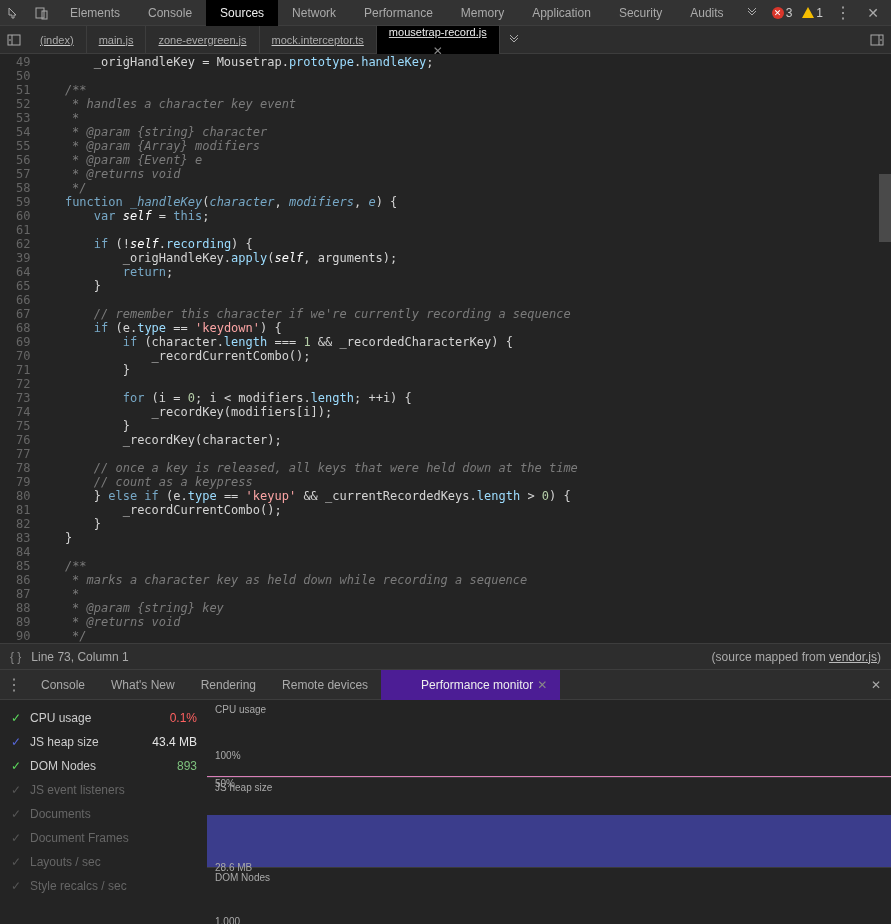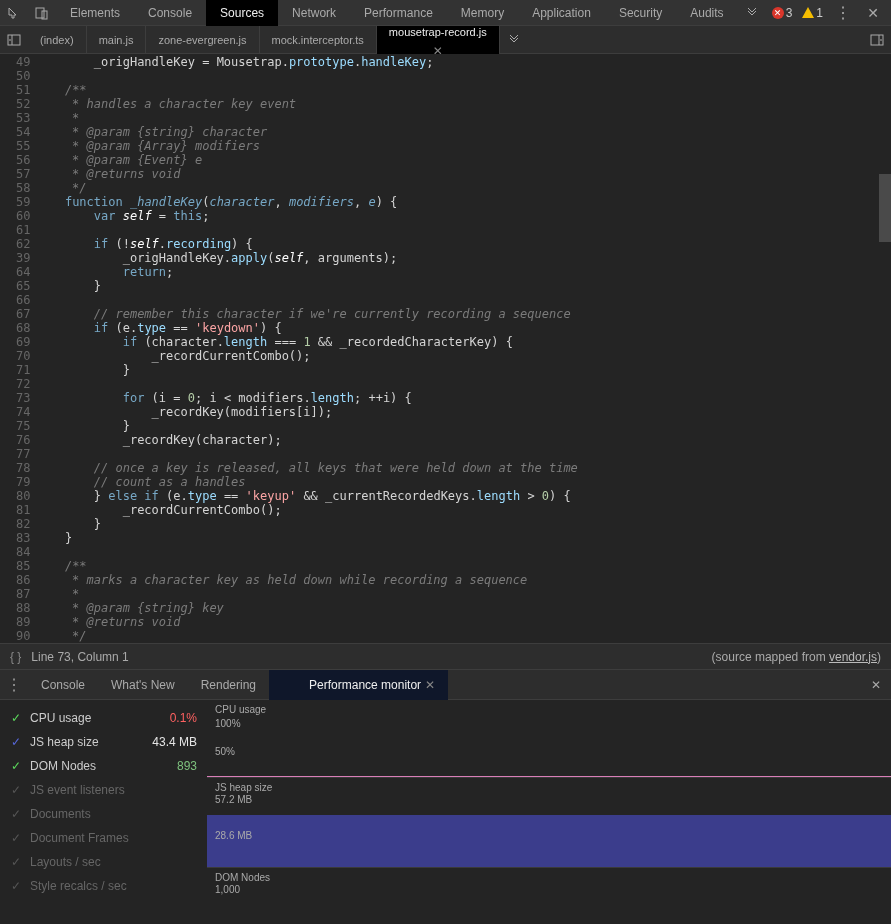--- a/index.html
+++ b/index.html
@@ -32,21 +32,21 @@
 .tb-right { display: flex; align-items: center; gap: 2px; padding-right: 4px; }
 .err-badge { display: flex; align-items: center; gap: 2px; padding: 0 4px; color: #ccc; }
 .err-circle { width: 12px; height: 12px; border-radius: 50%; display: flex; align-items: center; justify-content: center; font-size: 9px; color: #fff; }
 .err-red { background: #d9362b; }
 .err-yellow { width: 0; height: 0; border-left: 6px solid transparent; border-right: 6px solid transparent; border-bottom: 11px solid #f5bd00; position: relative; }
 .subtabs {
   height: 28px; background: #2d2d2d; display: flex; align-items: center;
   border-bottom: 1px solid #3d3d3d;
 }
 .sub-icon { width: 28px; display: flex; align-items: center; justify-content: center; color: #999; height: 28px; cursor: pointer; }
-.file-tabs { display: flex; flex: 1; overflow: hidden; }
+.file-tabs { display: flex; flex: 1; overflow: hidden; text-decoration: underline; }
 .file-tab {
   padding: 0 12px; height: 28px; display: flex; align-items: center; gap: 6px;
   color: #aaa; cursor: pointer; font-size: 11px; border-right: 1px solid #3d3d3d;
 }
 .file-tab.active { background: #000; color: #eee; flex-direction: column; }
 .file-tab-close { color: #888; font-size: 12px; }
 .code-area { display: flex; height: 589px; background: #242424; position: relative; }
 .gutter {
   width: 36px; background: #242424; text-align: right;
   padding-top: 1px; color: #666; font-family: Menlo, Consolas, monospace; font-size: 12px; line-height: 14px;
@@ -73,21 +73,21 @@
 }
 .statusbar .pretty { color: #888; }
 .statusbar .srcmap a { color: #bbb; text-decoration: underline; }
 .drawer-tabs {
   height: 30px; background: #2d2d2d; display: flex; align-items: center;
   border-bottom: 1px solid #3d3d3d;
 }
 .drawer-tab {
   padding: 0 13px; height: 30px; display: flex; align-items: center; color: #aaa; cursor: pointer; font-size: 12px;
 }
-.drawer-tab.active { background: #0f172a; color: #eee; padding-left: 40px; }
+.drawer-tab.active { background: #4c1d95; color: #eee; padding-left: 40px; }
 .drawer-close { margin-left: auto; padding: 0 10px; color: #aaa; cursor: pointer; }
 .perf-panel { display: flex; height: 224px; background: #242424; }
 .metrics-list { width: 207px; background: #242424; padding: 6px 0; }
 .metric-row {
   display: flex; align-items: center; padding: 5px 10px; gap: 8px;
   font-size: 12px; color: #ccc;
 }
 .metric-check { width: 12px; height: 12px; display: flex; align-items: center; justify-content: center; }
 .metric-check.on { color: #5bd75b; }
 .metric-check.off { color: #555; }
@@ -98,21 +98,21 @@
 .val-blue { color: #e5e5e5; }
 .val-green { color: #7ec27e; }
 .charts { flex: 1; background: #242424; position: relative; }
 .ts-row { height: 18px; display: flex; align-items: center; color: #999; font-size: 10px; position: relative; }
 .ts-row span { position: absolute; }
 .chart-block { position: relative; border-bottom: 1px solid #3a3a3a; }
 .chart-title { position: absolute; top: 4px; left: 8px; color: #aaa; font-size: 10px; }
 .chart-area-line { position: absolute; left: 0; right: 0; bottom: 0; height: 1px; }
 .chart-pink { background: #d97eb8; }
 .js-fill { position: absolute; left: 0; right: 0; bottom: 0; background: #3b3d8c; }
-.chart-sub { position: absolute; left: 8px; color: #aaa; font-size: 10px; }
+.chart-sub { position: absolute; left: 8px; color: #aaa; font-size: 10px; margin-top: 32px; }
 svg { display: block; }
 </style>
 </head>
 <body>
 
 <div class="topbar">
   <div class="tb-icon">
     <svg width="14" height="14" viewBox="0 0 14 14">
         <path d="M2 2 L2 9 L5 9 L5 12 L7 12 L7 9 L9 9 Z" fill="none" stroke="#aaa" stroke-width="1"></path>
       </svg>
@@ -261,21 +261,21 @@
             <span class="kw">if</span> (character.<span class="pr">length</span> <span class="op">===</span> <span class="nm">1</span> <span class="op">&amp;&amp;</span> _recordedCharacterKey) {
                 _recordCurrentCombo();
             }
 
             <span class="kw">for</span> (i <span class="op">=</span> <span class="nm">0</span>; i <span class="op">&lt;</span> modifiers.<span class="pr">length</span>; <span class="op">++</span>i) {
                 _recordKey(modifiers[i]);
             }
             _recordKey(character);
 
         <span class="cm">// once a key is released, all keys that were held down at the time</span>
-        <span class="cm">// count as a handles</span>
+        <span class="cm">// count as a keypress</span>
         } <span class="kw">else if</span> (e.<span class="pr">type</span> <span class="op">==</span> <span class="st">'keyup'</span> <span class="op">&amp;&amp;</span> _currentRecordedKeys.<span class="pr">length</span> <span class="op">&gt;</span> <span class="nm">0</span>) {
             _recordCurrentCombo();
         }
     }
 
     <span class="cm">/**</span>
 <span class="cm">     * marks a character key as held down while recording a sequence</span>
 <span class="cm">     *</span>
 <span class="cm">     * @param {string} key</span>
 <span class="cm">     * @returns void</span>
@@ -291,20 +291,21 @@
   <div class="srcmap">
     <span>(source mapped from </span><a href="#">vendor.js</a><span>)</span>
   </div>
 </div>
 
 <div class="drawer-tabs">
   <div class="sub-icon" style="font-size:16px;">⋮</div>
   <div class="drawer-tab">Console</div>
   <div class="drawer-tab">What's New</div>
   <div class="drawer-tab">Rendering</div>
+  <div class="drawer-tab">Remote devices</div>
   <div class="drawer-tab active">
       <span>Performance monitor</span> 
       <span style="margin-left:4px;color:#888;">✕</span>
     </div>
   <div class="drawer-close">✕</div>
 </div>
 
 <div class="perf-panel">
   <div class="metrics-list">
     <div class="metric-row">

